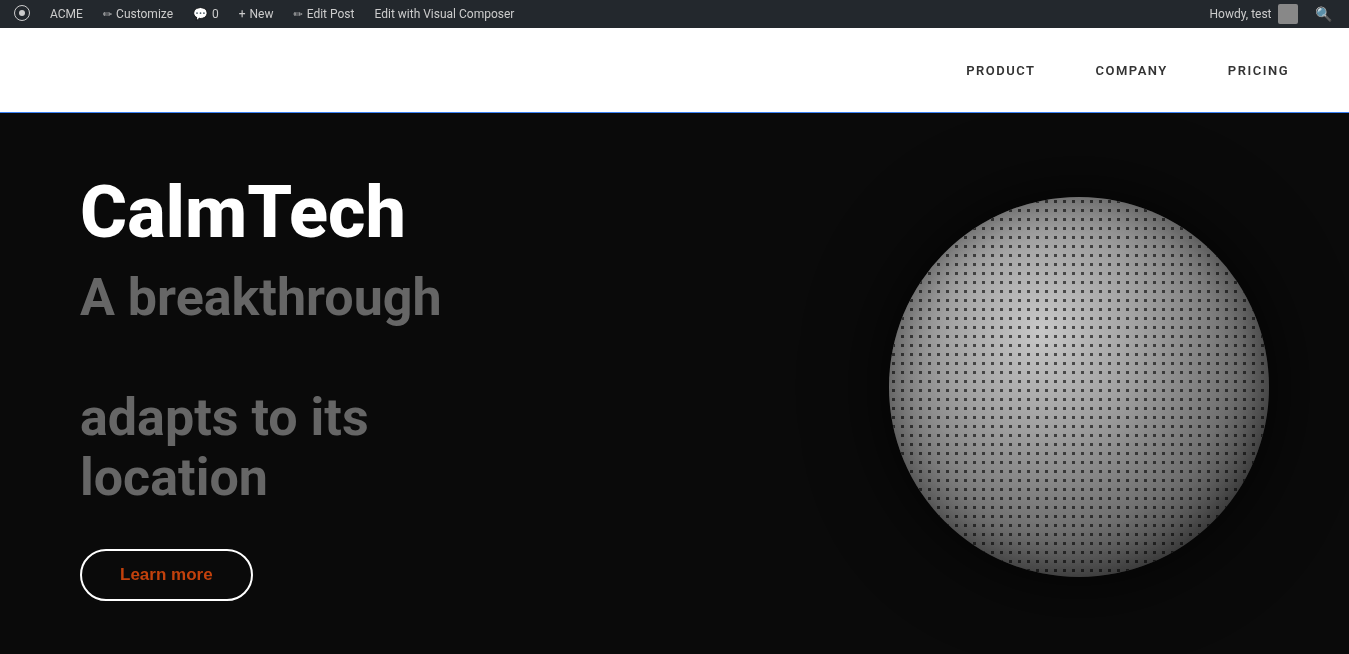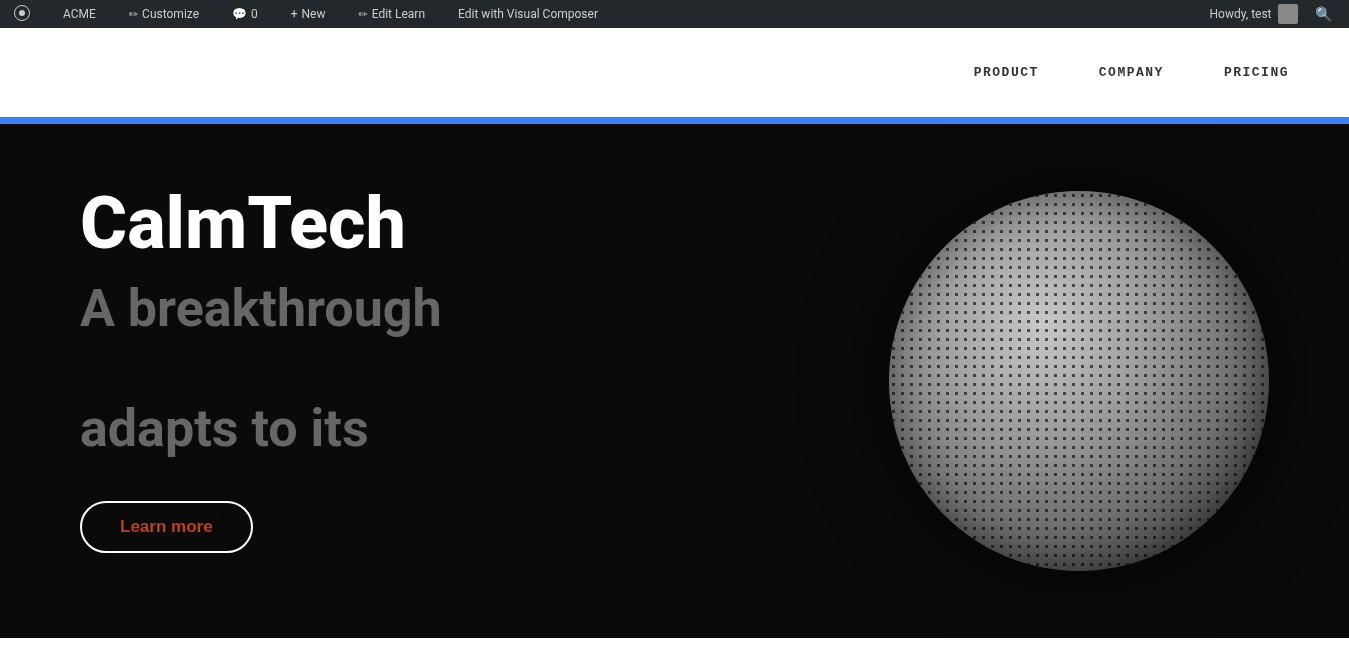--- a/index.html
+++ b/index.html
@@ -5,21 +5,21 @@
     * { margin: 0; padding: 0; box-sizing: border-box; }
     body { font-family: -apple-system, BlinkMacSystemFont, 'Segoe UI', Roboto, Arial, sans-serif; width: 1349px; overflow-x: hidden; }
 
     
     #admin-bar {
       background: #23282d;
       height: 28px;
       display: flex;
       align-items: center;
       padding: 0 6px;
-      gap: 17px;
+      gap: 4px;
       position: relative;
     }
     .admin-bar-item {
       display: flex;
       align-items: center;
       gap: 4px;
       color: #ccc;
       font-size: 12px;
       padding: 0 8px;
       height: 28px;
@@ -59,27 +59,26 @@
       height: 28px;
       cursor: pointer;
       background: none;
       border: none;
       font-size: 14px;
     }
 
     
     #site-header {
       background: #fff;
-      height: 96px;
+      height: 85px;
       display: flex;
       align-items: center;
       justify-content: flex-end;
       padding: 0 60px;
-      border-bottom: 7px solid #3b82f6;
-      font-family: Liberation Mono, monospace;
+      border-bottom: 1px solid #3b82f6;
     }
     #main-nav {
       display: flex;
       align-items: center;
       gap: 60px;
     }
     .nav-item {
       font-size: 13px;
       font-weight: 600;
       letter-spacing: 1.5px;
@@ -198,21 +197,21 @@
   <div class="admin-bar-item">
     <span>💬</span>
     <span>0</span>
   </div>
   <div class="admin-bar-item">
     <span>+</span>
     <span>New</span>
   </div>
   <div class="admin-bar-item">
     <span style="font-size:11px;">✏</span>
-    <span>Edit Learn</span>
+    <span>Edit Post</span>
   </div>
   <div class="admin-bar-item">
     <span>Edit with Visual Composer</span>
   </div>
 
   <div class="admin-bar-right">
     <div class="admin-bar-howdy">
       <span>Howdy, test</span>
       <span class="avatar-placeholder"></span>
     </div>
@@ -230,20 +229,21 @@
   </nav>
 </header>
 
 <section id="hero">
   <div class="hero-content">
     <h1 class="hero-title">CalmTech</h1>
     <div class="hero-subtitle">
       <span>A breakthrough</span><br>
       <br>
       <span>adapts to its</span><br>
+      <span>location</span>
     </div>
     <div class="hero-buttons">
       <button class="btn-learn">Learn more</button>
     </div>
   </div>
 
   <div class="hero-image-area">
     <div class="speaker-circle">
       <div class="speaker-dots"></div>
     </div>

